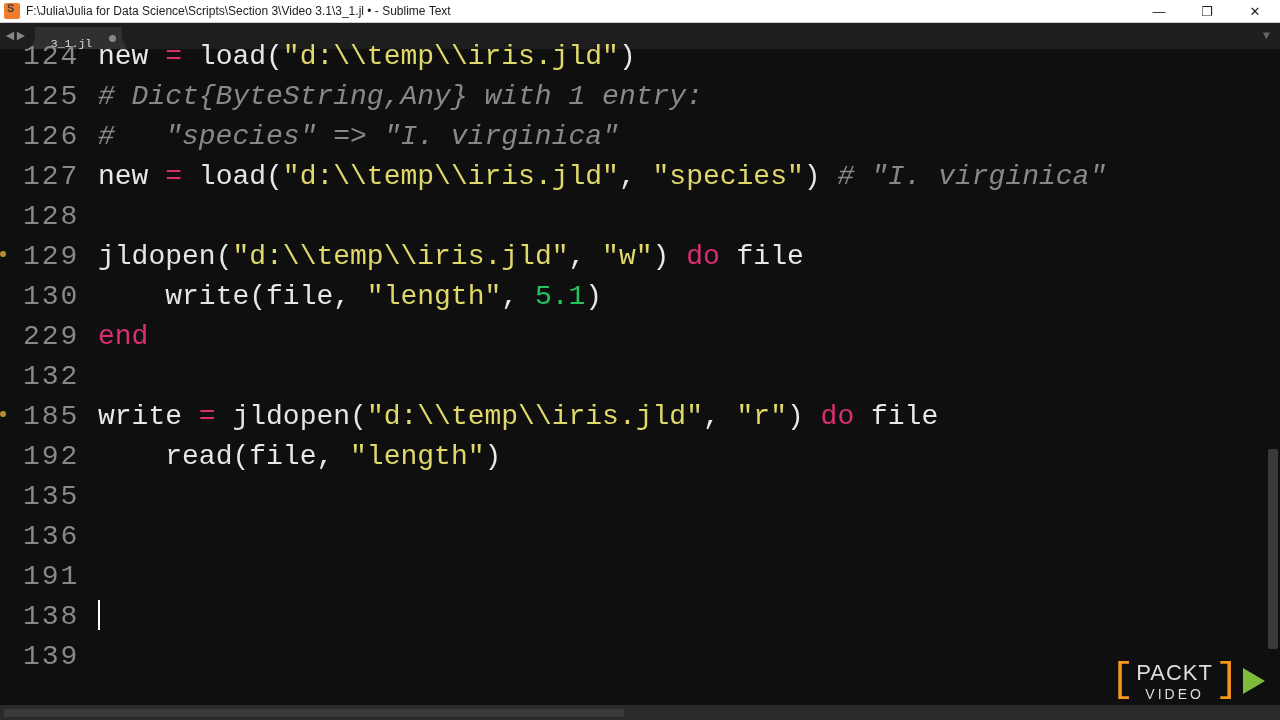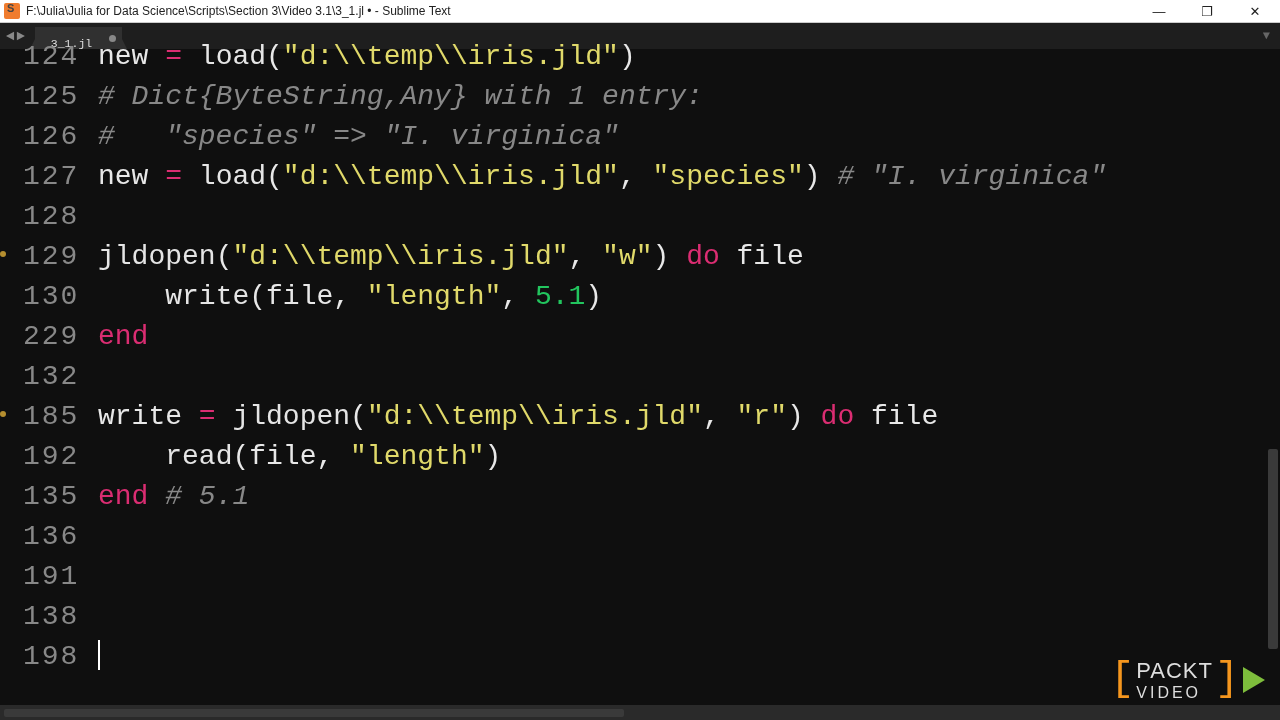--- a/index.html
+++ b/index.html
@@ -218,24 +218,24 @@
   text-align: left;
   margin: 0 2px;
 }
 .wm-top {
   font-size: 22px;
   color: #ddd;
   letter-spacing: 1px;
   font-weight: 300;
 }
 .wm-bottom {
-  font-size: 16px;
+  font-size: 14px;
   color: #ddd;
   letter-spacing: 3px;
-  text-align: left;
+  text-align: center;
 }
 .wm-play {
   width: 0;
   height: 0;
   border-left: 22px solid #7ebd3c;
   border-top: 13px solid transparent;
   border-bottom: 13px solid transparent;
   margin-left: 4px;
 }
 </style>
@@ -274,35 +274,34 @@
       <div class="ln mark">129</div>
       <div class="ln">130</div>
       <div class="ln">229</div>
       <div class="ln">132</div>
       <div class="ln mark">185</div>
       <div class="ln">192</div>
       <div class="ln">135</div>
       <div class="ln">136</div>
       <div class="ln">191</div>
       <div class="ln">138</div>
-      <div class="ln">198</div>
+      <div class="ln">139</div>
     </div>
   <div class="code" id="code">
       <div class="line" style="margin-top: -16px;"><span>new </span><span class="kw">= </span><span class="fn">load</span><span>(</span><span class="str">"d:\\temp\\iris.jld"</span><span>)</span></div>
       <div class="line"><span class="com"># Dict{ByteString,Any} with 1 entry:</span></div>
       <div class="line"><span class="com">#   "species" =&gt; "I. virginica"</span></div>
       <div class="line"><span>new </span><span class="kw">= </span><span class="fn">load</span><span>(</span><span class="str">"d:\\temp\\iris.jld"</span><span>, </span><span class="str">"species"</span><span>) </span><span class="com"># "I. virginica"</span></div>
       <div class="line">&nbsp;</div>
       <div class="line"><span class="fn">jldopen</span><span>(</span><span class="str">"d:\\temp\\iris.jld"</span><span>, </span><span class="str">"w"</span><span>) </span><span class="kw">do</span><span></span><span></span><span> file</span></div>
       <div class="line"><span>    </span><span class="fn">write</span><span>(file, </span><span class="str">"length"</span><span>, </span><span class="num">5.1</span><span>)</span></div>
       <div class="line"><span class="kw">end</span></div>
       <div class="line">&nbsp;</div>
       <div class="line"><span>write </span><span class="kw">= </span><span class="fn">jldopen</span><span>(</span><span class="str">"d:\\temp\\iris.jld"</span><span>, </span><span class="str">"r"</span><span>) </span><span class="kw">do</span><span> file</span></div>
       <div class="line"><span>    </span><span class="fn">read</span><span>(file, </span><span class="str">"length"</span><span>)</span></div>
-      <div class="line"><span class="kw">end</span><span> </span><span class="com"># 5.1</span></div>
       <div class="line">&nbsp;</div>
       <div class="line">&nbsp;</div>
       <div class="line">&nbsp;</div>
       <div class="line"><span class="cursor"></span></div>
     </div>
 </div>
 
 <div class="scrollbar-v">
   <div class="scrollbar-thumb-v"></div>
 </div>

